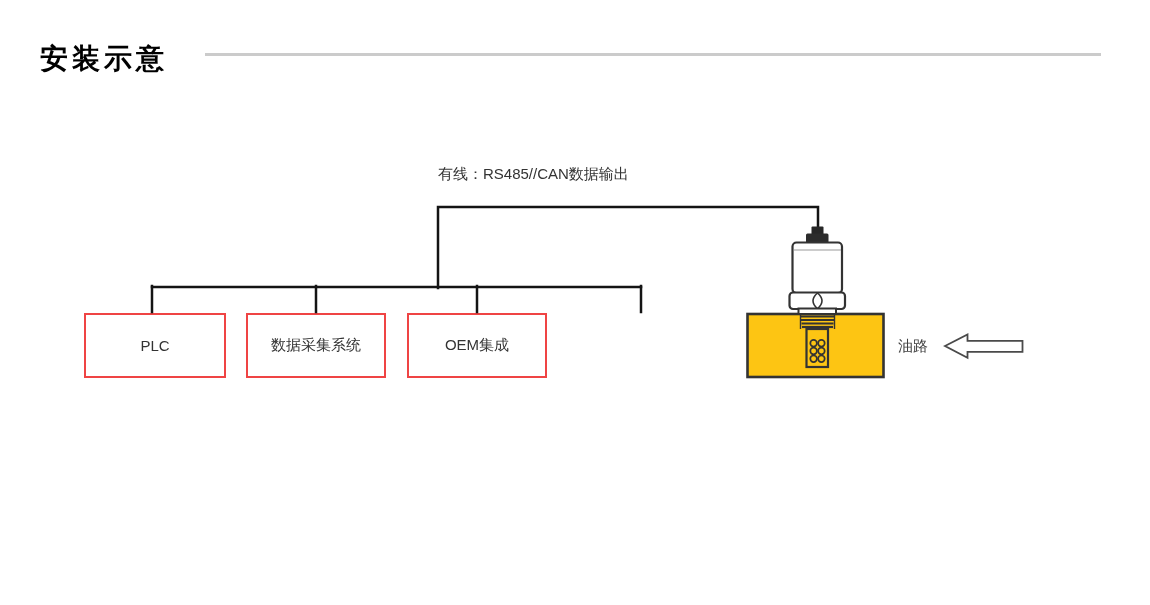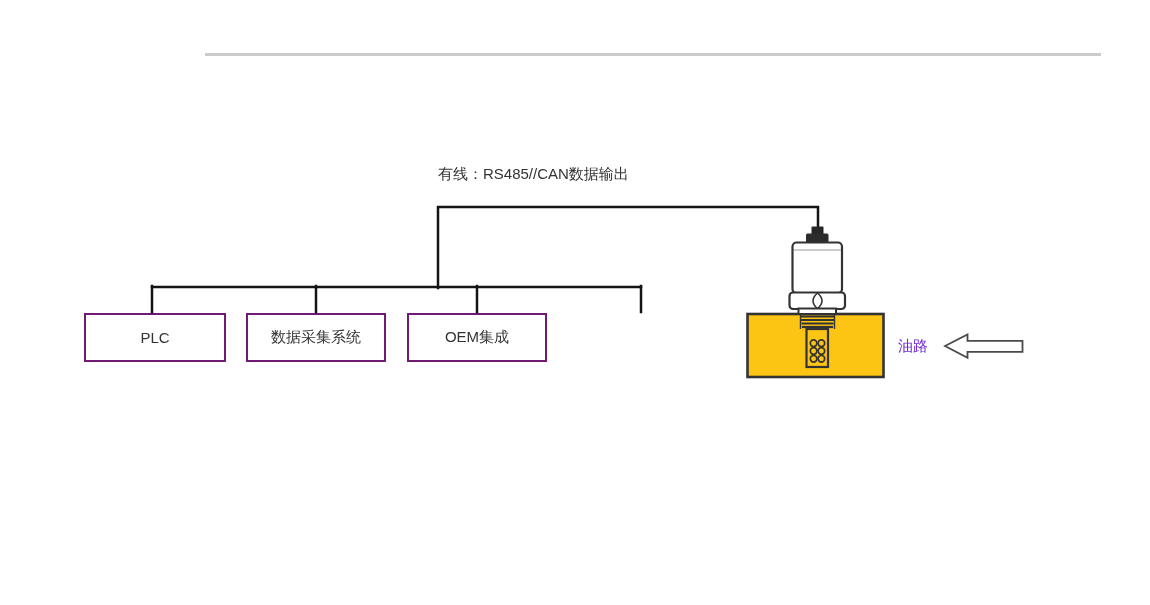--- a/index.html
+++ b/index.html
@@ -12,35 +12,36 @@
     letter-spacing:4px;white-space:nowrap;
   }
   .title-divider{
     position:absolute;left:205px;top:53px;width:896px;height:3px;background:#cbcbcb;
   }
   .conn-label{
     position:absolute;left:438px;top:165px;width:396px;text-align:left;
     font-size:15px;color:#333;white-space:nowrap;
   }
   .node{
-    position:absolute;top:313px;height:49px;background:#ffffff;
-    border:2px solid #701a75;box-sizing:border-box;
+    position:absolute;top:313px;height:65px;background:#ffffff;
+    border:2px solid #ef4444;box-sizing:border-box;
     display:flex;align-items:center;justify-content:center;
     font-size:15px;color:#333;white-space:nowrap;
   }
   .oil-label{
-    position:absolute;left:898px;top:337px;font-size:15px;color:#6d28d9;white-space:nowrap;
+    position:absolute;left:898px;top:337px;font-size:15px;color:#404040;white-space:nowrap;
   }
   svg.overlay{position:absolute;left:0;top:0;pointer-events:none;}
 </style>
 </head>
 <body>
 
 <div id="canvas">
 
+  <div class="page-title">安装示意</div>
   <div class="title-divider"></div>
 
   <div class="conn-label">有线：RS485//CAN数据输出</div>
 
   <div class="node" style="left:84px;width:142px">
     <span>PLC</span>
   </div>
   <div class="node" style="left:246px;width:140px">
     <span>数据采集系统</span>
   </div>

